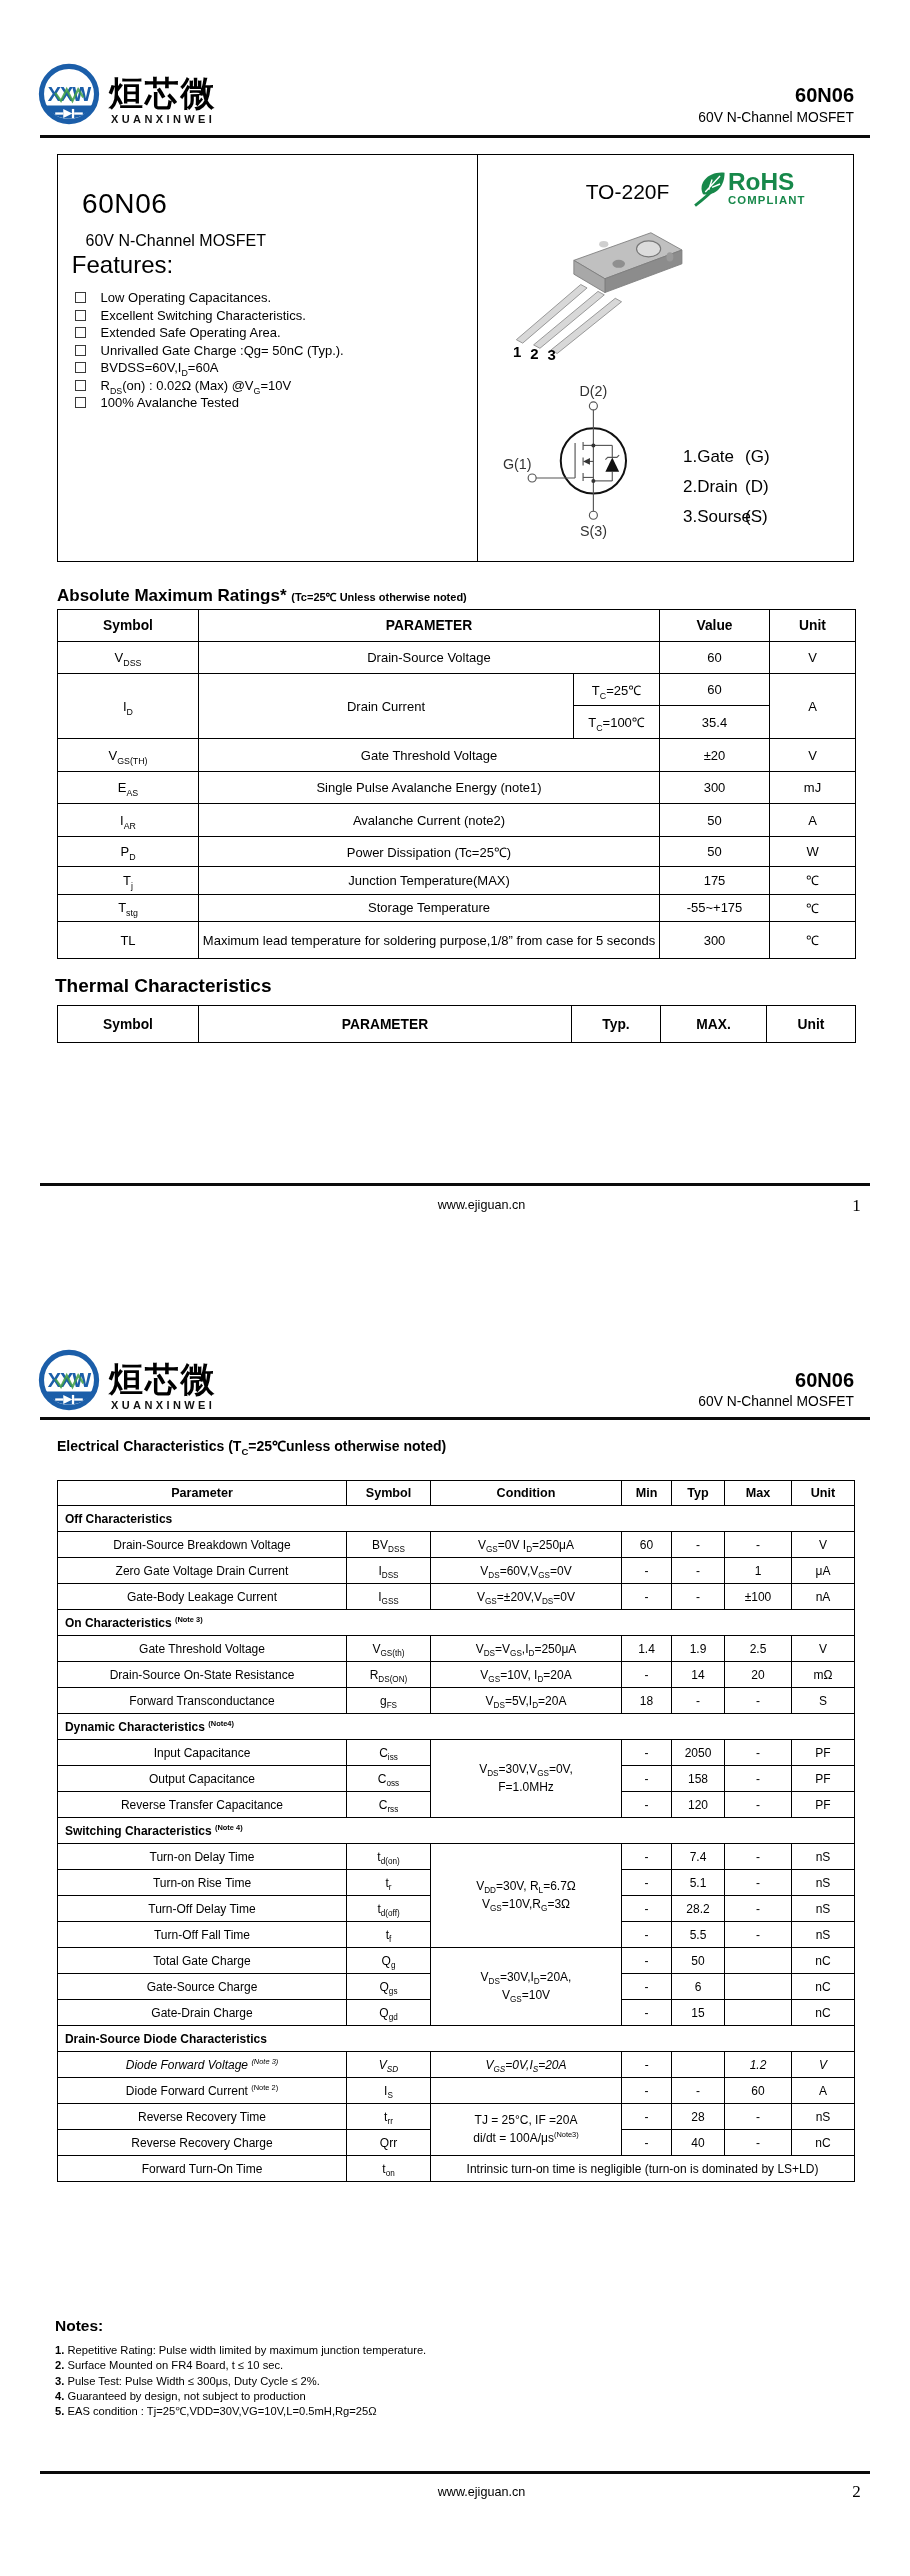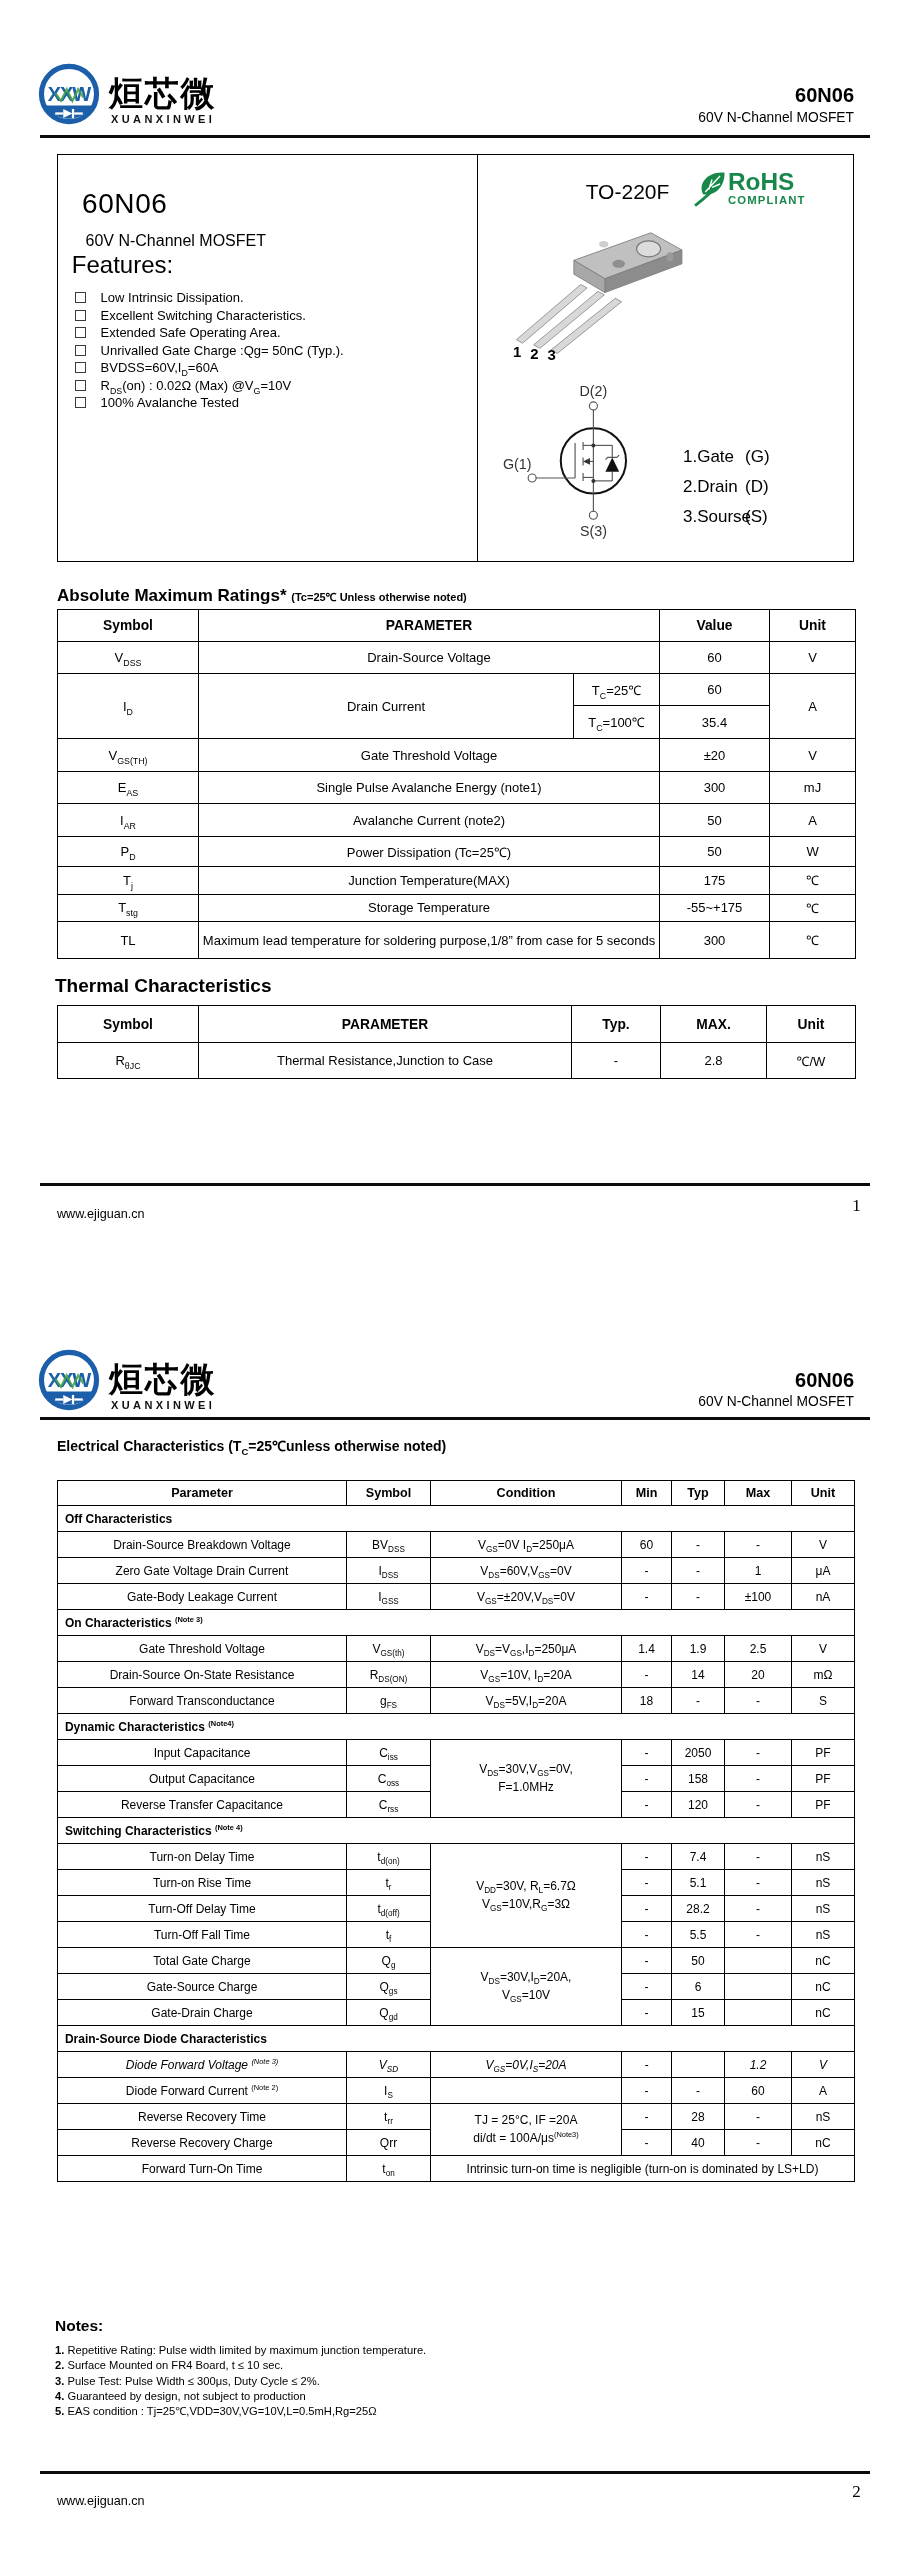--- a/index.html
+++ b/index.html
@@ -52,21 +52,21 @@
   td.pl{text-align:left;padding-left:8px;}
   tr.sect td{border-top:1.7px solid #000;text-align:left;padding-left:6.9px;font-weight:bold;font-size:12.6px;}
   td.wide{text-align:left;padding-left:8px;font-size:12px;}
   .c2 div{line-height:1.45;}
 
   
   .notes-h{font-size:15.5px;font-weight:bold;}
   .note-item{font-size:11.2px;line-height:15.3px;white-space:nowrap;}
 
   
-  .foot-url{position:absolute;left:57px;width:849px;font-size:12.6px;margin-top:9px;}
+  .foot-url{position:absolute;left:57px;width:849px;text-align:center;font-size:12.6px;}
   .foot-page{position:absolute;left:845px;width:23px;text-align:center;font-size:17px;font-family:"Liberation Serif", serif;}
 </style>
 </head>
 <body>
 
 <div class="brand" style="top:61px">
   <svg width="62" height="62" viewBox="0 0 108 108" style="position:absolute;left:0;top:2.3px">
     <circle cx="54" cy="54" r="48" fill="#ffffff" stroke="#1b5ea9" stroke-width="9"></circle>
     <path d="M 13,74 A 48,48 0 0 0 95,74 Z" fill="#1b5ea9"></path>
     <text x="54" y="66" text-anchor="middle" font-size="35" font-weight="bold" fill="#1b5ea9" font-family="Liberation Sans, sans-serif" letter-spacing="-2">XXW</text>
@@ -84,21 +84,21 @@
 <div class="hrule" style="top:135px"></div>
 
 <div class="product-box">
   <div class="pb-left">
     <div class="pb-title">60N06</div>
     <div class="pb-sub">60V N-Channel MOSFET</div>
     <div class="pb-feat-h">Features:</div>
     <div class="feat-list" id="featList">
         <div class="feat">
           <span class="cbx"></span>
-          <span>Low Intrinsic Dissipation.</span>
+          <span>Low Operating Capacitances.</span>
         </div>
         <div class="feat">
           <span class="cbx"></span>
           <span>Excellent Switching Characteristics.</span>
         </div>
         <div class="feat">
           <span class="cbx"></span>
           <span>Extended Safe Operating Area.</span>
         </div>
         <div class="feat">
@@ -286,27 +286,20 @@
       <col style="width:89px">
     </colgroup>
   <tbody>
       <tr style="height: 37px;">
         <th>Symbol</th>
         <th>PARAMETER</th>
         <th>Typ.</th>
         <th>MAX.</th>
         <th>Unit</th>
       </tr>
-      <tr style="height: 36px;">
-        <td>R<sub>θJC</sub></td>
-        <td class="pl">Thermal Resistance,Junction to Case</td>
-        <td>-</td>
-        <td>2.8</td>
-        <td>℃/W</td>
-      </tr>
     </tbody>
 </table>
 
 <div class="hrule" style="top:1183px;height:2.9px"></div>
 <div class="foot-url" style="top:1198px">www.ejiguan.cn</div>
 <div class="foot-page" style="top:1196px">1</div>
 
 <div class="brand" style="top:1347px">
   <svg width="62" height="62" viewBox="0 0 108 108" style="position:absolute;left:0;top:2.3px">
     <circle cx="54" cy="54" r="48" fill="#ffffff" stroke="#1b5ea9" stroke-width="9"></circle>

